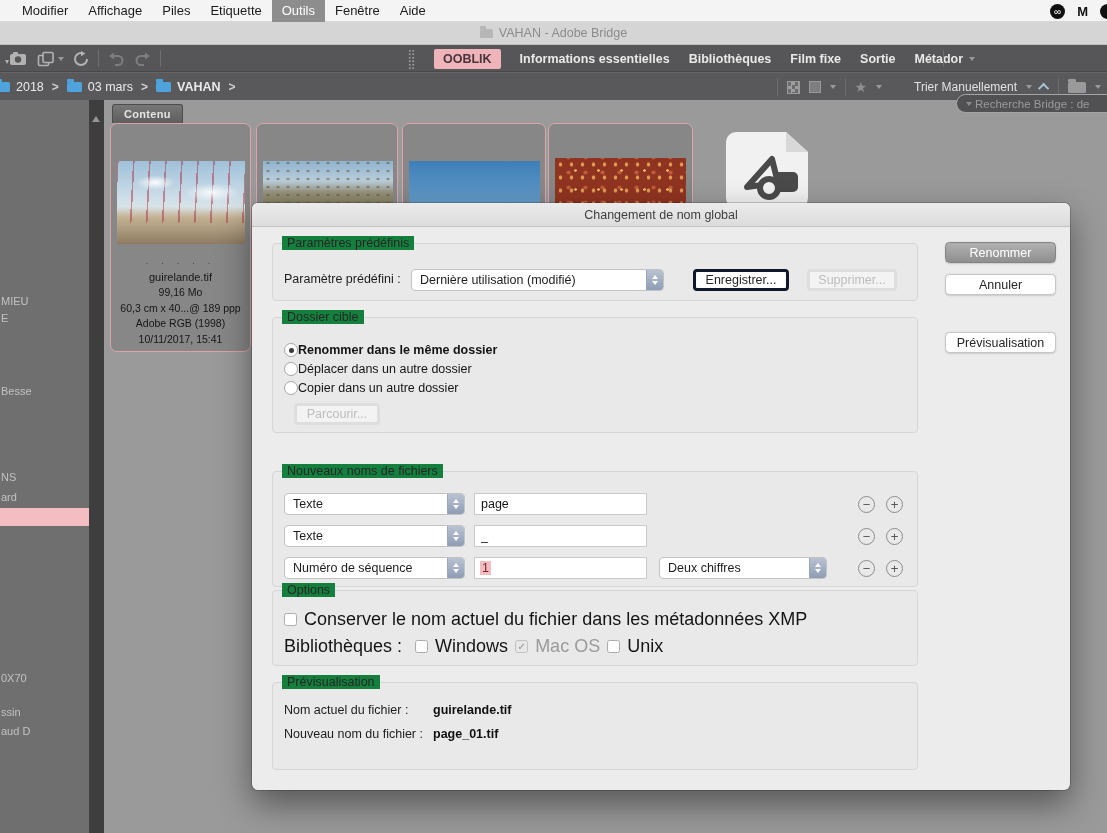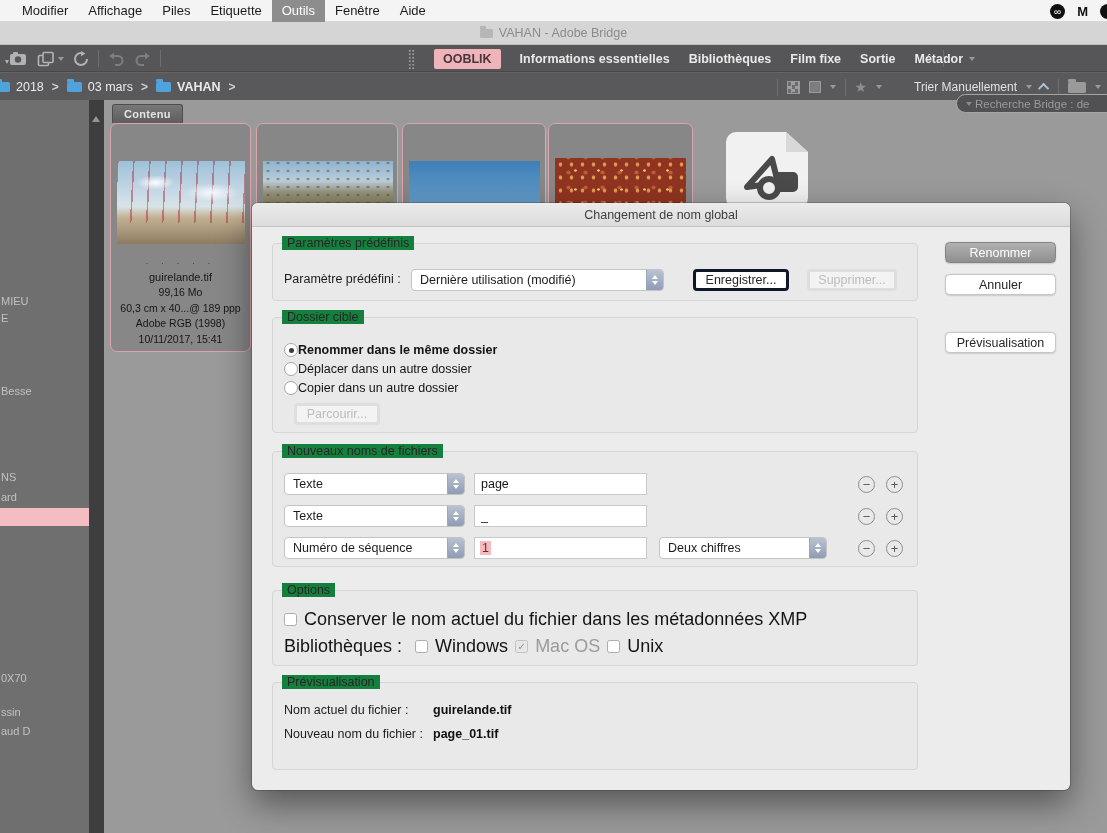--- a/index.html
+++ b/index.html
@@ -117,21 +117,21 @@
   }
   .dlg-titlebar {
     height:24px; background:linear-gradient(#ebebeb,#dcdcdc); border-bottom:1px solid #c2c2c2;
     border-radius:6px 6px 0 0; display:flex; align-items:center; justify-content:center;
     font-size:12.5px; color:#3e3e3e;
   }
   .group { position:absolute; left:20px; width:646px; border:1px solid #d6d6d6; border-radius:4px; background:#e9e9e9; }
   .gtitle { position:absolute; top:-8px; left:9px; background:#15803d; padding:0 5px; font-size:12.5px; color:#262626; white-space:nowrap; }
   .g-presets { top:40px; height:58px; }
   .g-dest { top:114px; height:116px; }
-  .g-new { top:248px; height:116px; }
+  .g-new { top:268px; height:116px; }
   .g-opts { top:387px; height:76px; }
   .g-prev { top:479px; height:88px; }
   .flabel { position:absolute; font-size:12.5px; color:#1c1c1c; white-space:nowrap; }
   .dd { position:absolute; height:22px; background:#fff; border:1px solid #c3c3c3; border-radius:4px; display:flex; align-items:center; overflow:hidden; }
   .ddlabel { flex:1; padding:0 8px; font-size:12.5px; color:#1c1c1c; white-space:nowrap; overflow:hidden; }
   .ddstep { width:17px; height:100%; background:linear-gradient(#b9c2d2,#8e9cb4); border-left:1px solid #9aa6ba;
     display:flex; flex-direction:column; align-items:center; justify-content:center; gap:2.5px; flex:none; }
   .st-up { width:0; height:0; border-left:3.5px solid transparent; border-right:3.5px solid transparent; border-bottom:4px solid #fff; }
   .st-dn { width:0; height:0; border-left:3.5px solid transparent; border-right:3.5px solid transparent; border-top:4px solid #fff; }
   .btn { position:absolute; height:22px; border-radius:4px; background:#fff; border:3px solid #0f172a;

